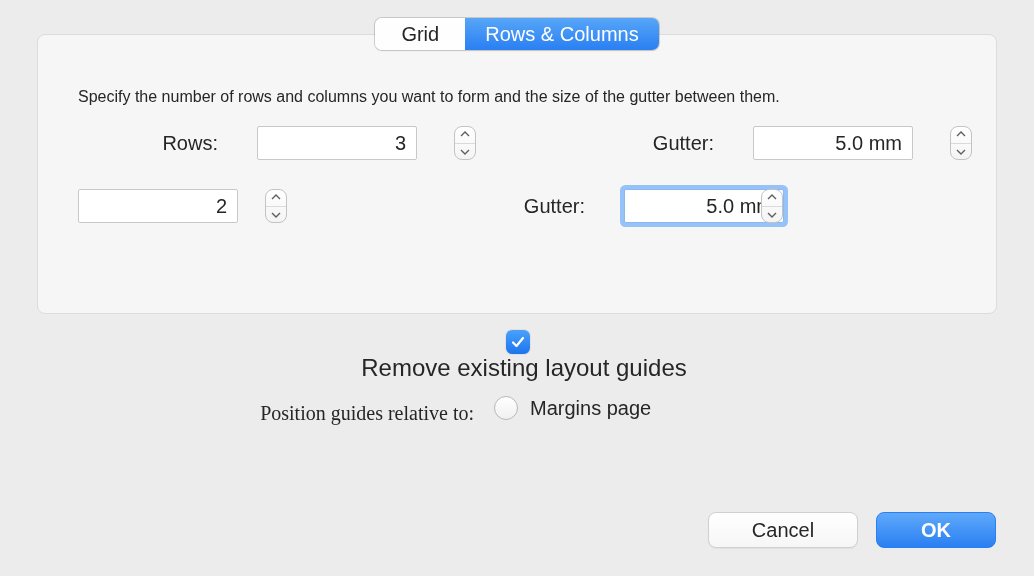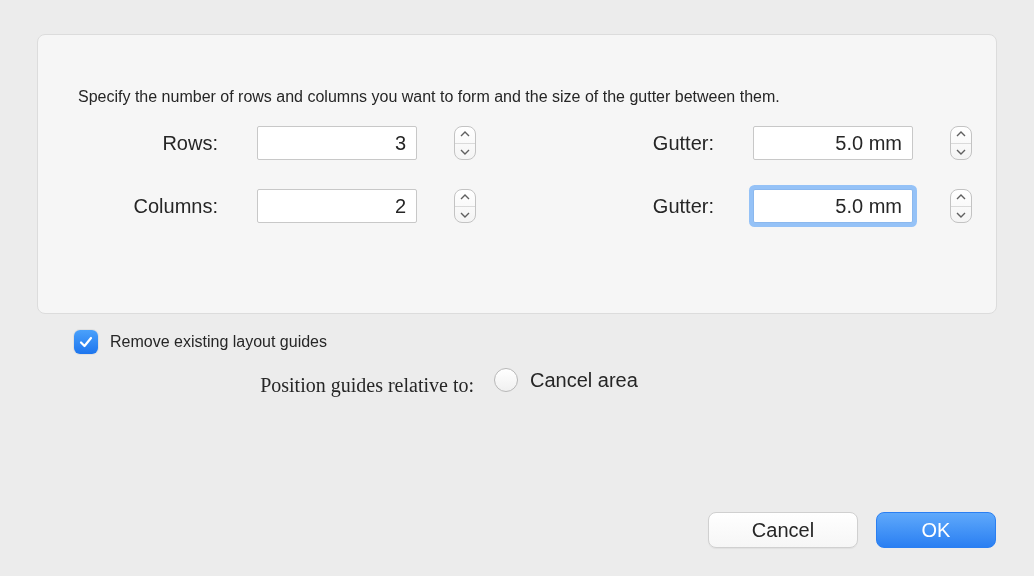--- a/index.html
+++ b/index.html
@@ -106,22 +106,23 @@
   .stepper svg { width: 10px; height: 7px; display: block; }
 
   
   .below {
     position: absolute;
     left: 74px; right: 60px;
     top: 330px;
   }
   .check-row {
     display: flex; align-items: center;
-    font-size: 16px;
+    font-size: 24px;
     margin-bottom: 14px;
+    flex-direction: column;
   }
   .checkbox {
     width: 24px; height: 24px;
     border-radius: 6px;
     background: linear-gradient(#4aa1fb,#1d75ee);
     display: flex; align-items: center; justify-content: center;
     margin-right: 12px;
     box-shadow: 0 0 0 1px rgba(0,0,0,0.05);
   }
   .checkbox svg { width: 16px; height: 16px; }
@@ -181,27 +182,34 @@
   .btn.secondary {
     background: linear-gradient(#ffffff,#f6f6f6);
     border: 1px solid #d0d0d0;
     box-shadow: 0 1px 1px rgba(0,0,0,0.05);
   }
   .btn.primary {
     background: linear-gradient(#5fa9fb,#2a7ff2);
     border: 1px solid #2a7ff2;
     color: #fff;
     min-width: 120px;
+    font-weight: bold;
   }
 </style>
 </head>
 <body>
 
 <div class="dialog">
 
+  <div class="tabs-wrap">
+    <div class="tabs">
+      <div class="tab inactive">Grid</div>
+      <div class="tab active">Rows &amp; Columns</div>
+    </div>
+  </div>
 
   <div class="panel">
     <p class="description">Specify the number of rows and columns you want to form and the size of the gutter between them.</p>
 
     <div class="grid-fields">
 
       <div class="label-cell">Rows:</div>
       <div class="input-box">
           <span>3</span>
         </div>
@@ -228,21 +236,20 @@
               <polyline points="1,5 5,1 9,5" fill="none" stroke="#5f5f5f" stroke-width="1.4"></polyline>
             </svg>
           </div>
         <div class="down">
             <svg viewBox="0 0 10 7">
               <polyline points="1,2 5,6 9,2" fill="none" stroke="#5f5f5f" stroke-width="1.4"></polyline>
             </svg>
           </div>
       </div>
 
-      <div class="label-cell">Columns:</div>
       <div class="input-box">
           <span>2</span>
         </div>
       <div class="stepper">
         <div class="up">
             <svg viewBox="0 0 10 7">
               <polyline points="1,5 5,1 9,5" fill="none" stroke="#5f5f5f" stroke-width="1.4"></polyline>
             </svg>
           </div>
         <div class="down">
@@ -279,21 +286,21 @@
           </svg>
       </div>
       <span>Remove existing layout guides</span>
     </div>
 
     <div class="relative-row">
       <div class="relative-label">Position guides relative to:</div>
       <div>
         <div class="radio-row">
           <div class="radio"></div>
-          <span>Cancel area</span>
+          <span>Margins page</span>
         </div>
       </div>
     </div>
   </div>
 
   <div class="buttons">
     <div class="btn secondary">Cancel</div>
     <div class="btn primary">OK</div>
   </div>
 

